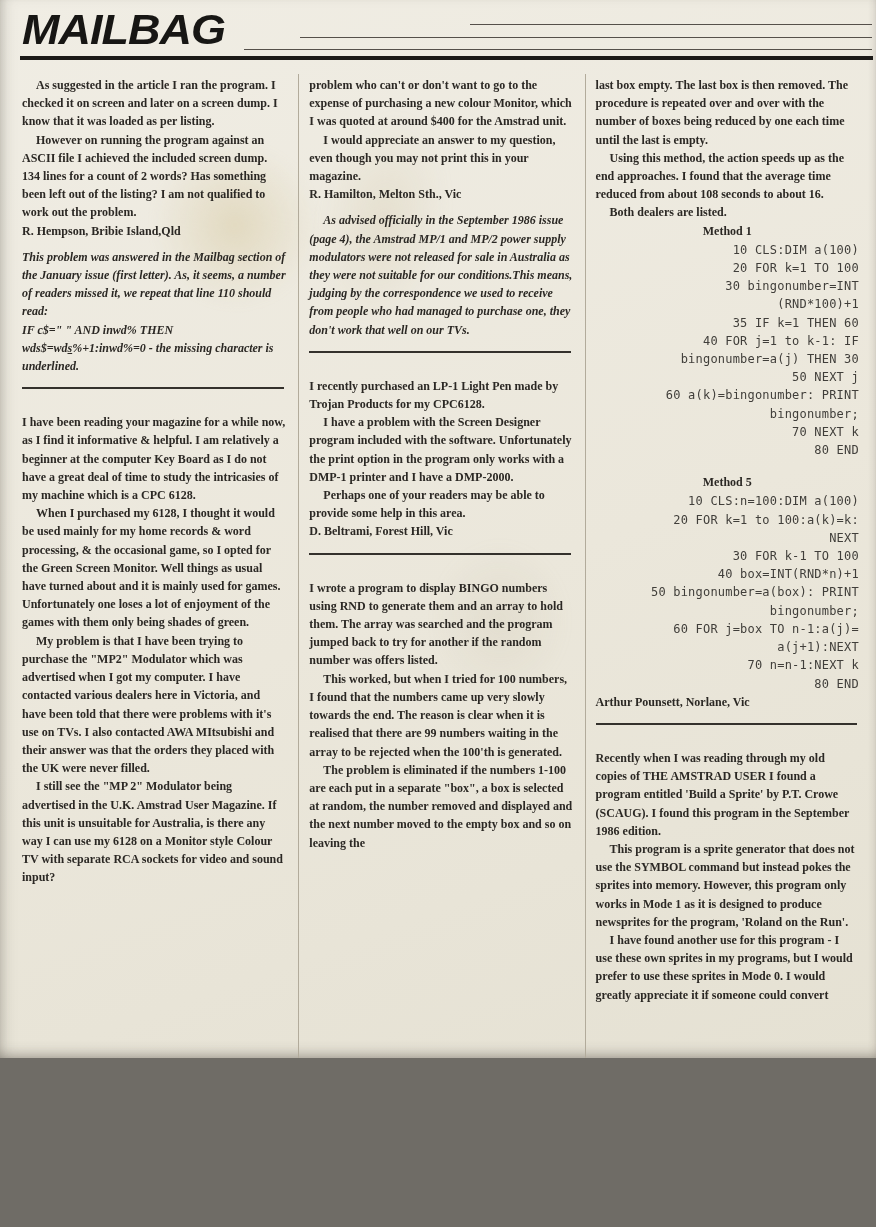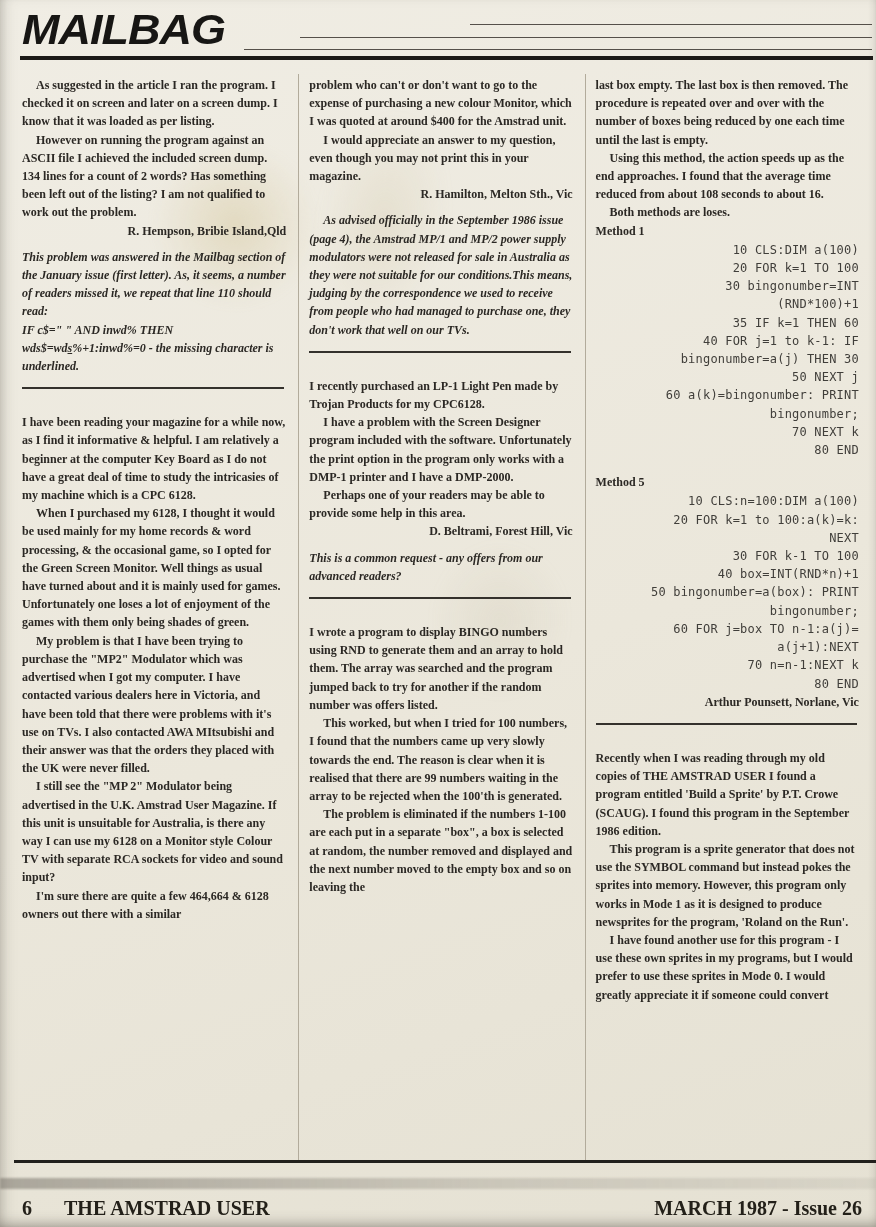--- a/index.html
+++ b/index.html
@@ -1,17 +1,17 @@
 <!DOCTYPE html>
 <html><head>
 <meta charset="utf-8">
 <style>
   html,body { margin:0; padding:0; background:#6f6c66; }
   .page {
-    position:relative; width:876px; height:1227px; margin:0 auto;
+    position:relative; width:876px; height:1058px; margin:0 auto;
     background: linear-gradient(160deg, #f0ede4 0%, #ebe7db 55%, #e5e1d3 100%);
     overflow:hidden;
     font-family:"Liberation Serif", serif;
     color:#2b2824;
     box-shadow: inset 0 -10px 14px -8px rgba(70,65,58,.45),
                 inset 10px 0 16px -10px rgba(70,65,58,.35),
                 inset -6px 0 10px -8px rgba(70,65,58,.25);
   }
   
   .header { position:absolute; top:6px; left:0; right:0; height:66px; }
@@ -33,26 +33,26 @@
   .g2 { top:110px; left:318px; width:130px; height:220px; transform:rotate(10deg);
         background:radial-gradient(ellipse, rgba(190,175,130,.18), rgba(190,175,130,0) 70%); filter:blur(6px); }
   .g3 { top:540px; left:430px; width:140px; height:160px;
         background:radial-gradient(ellipse, rgba(180,170,140,.14), rgba(180,170,140,0) 70%); filter:blur(6px); }
   
   .cols { position:absolute; top:74px; left:12px; right:5px; height:1086px; display:flex; overflow:hidden; }
   .col { width:33.33%; box-sizing:border-box; padding:2px 12px 0 10px; overflow:hidden; }
   .col + .col { border-left:1px solid #b2ab9b; }
   .col p { margin:0; font-size:12px; line-height:18.2px;font-weight:bold; }
   p.ind { text-indent:14px; }
-  .sig { text-align:right; margin:0 0 10px; }
+  .sig { margin:0 0 10px; }
   .reply-block { margin:8px 0 4px; }
   .reply { font-style:italic; }
   .reply .u { text-decoration:underline; }
   .divider { height:2px; background:#34312c; margin:12px 2px 24px 0; }
-  .method-heading { font-size:15.5px; }
+  .method-heading { font-size:15.5px;text-align:center; }
   .mh2 { margin-top:14px !important; }
   pre.code {
     margin:1px 0 0 0; font-family:"DejaVu Sans Mono","Liberation Mono",monospace;
     font-size:12px; line-height:18.2px; letter-spacing:.2px; color:#403e3a; white-space:pre;text-align:right;
   }
   .sig3 { margin-top:16px; margin-bottom:6px; }
   
   .bottom-rule { position:absolute; top:1160px; left:14px; right:0; height:3px; background:#21201c; }
   .scan-band { position:absolute; top:1178px; left:0; right:0; height:11px;
     background:linear-gradient(90deg, rgba(110,105,96,.5), rgba(130,125,115,.28) 55%, rgba(152,148,138,.16));
@@ -86,48 +86,44 @@
       <p class="sig">R. Hempson, Bribie Island,Qld</p>
       <div class="reply-block">
         <p class="reply">This problem was answered in the Mailbag section of the January issue (first letter). As, it seems, a number of readers missed it, we repeat that line 110 should read:</p>
         <p class="reply"><span>IF c$=" " AND inwd% THEN wds$=wd</span><span class="u">s</span><span>%+1:inwd%=0 - the missing character is underlined.</span></p>
       </div>
       <div class="divider"></div>
       <p>I have been reading your magazine for a while now, as I find it informative &amp; helpful. I am relatively a beginner at the computer Key Board as I do not have a great deal of time to study the intricasies of my machine which is a CPC 6128.</p>
       <p class="ind">When I purchased my 6128, I thought it would be used mainly for my home records &amp; word processing, &amp; the occasional game, so I opted for the Green Screen Monitor. Well things as usual have turned about and it is mainly used for games. Unfortunately one loses a lot of enjoyment of the games with them only being shades of green.</p>
       <p class="ind">My problem is that I have been trying to purchase the "MP2" Modulator which was advertised when I got my computer. I have contacted various dealers here in Victoria, and have been told that there were problems with it's use on TVs. I also contacted AWA MItsubishi and their answer was that the orders they placed with the UK were never filled.</p>
       <p class="ind">I still see the "MP 2" Modulator being advertised in the U.K. Amstrad User Magazine. If this unit is unsuitable for Australia, is there any way I can use my 6128 on a Monitor style Colour TV with separate RCA sockets for video and sound input?</p>
-      <p class="ind">I'm sure there are quite a few 464,664 &amp; 6128 owners out there with a similar</p>
     </div>
 
     <div class="col">
       <p>problem who can't or don't want to go to the expense of purchasing a new colour Monitor, which I was quoted at around $400 for the Amstrad unit.</p>
       <p class="ind">I would appreciate an answer to my question, even though you may not print this in your magazine.</p>
       <p class="sig">R. Hamilton, Melton Sth., Vic</p>
       <div class="reply-block">
         <p class="reply ind">As advised officially in the September 1986 issue (page 4), the Amstrad MP/1 and MP/2 power supply modulators were not released for sale in Australia as they were not suitable for our conditions.This means, judging by the correspondence we used to receive from people who had managed to purchase one, they don't work that well on our TVs.</p>
       </div>
       <div class="divider"></div>
       <p>I recently purchased an LP-1 Light Pen made by Trojan Products for my CPC6128.</p>
       <p class="ind">I have a problem with the Screen Designer program included with the software. Unfortunately the print option in the program only works with a DMP-1 printer and I have a DMP-2000.</p>
       <p class="ind">Perhaps one of your readers may be able to provide some help in this area.</p>
       <p class="sig">D. Beltrami, Forest Hill, Vic</p>
-      <div class="reply-block">
-        <p class="reply">This is a common request - any offers from our advanced readers?</p>
-      </div>
       <div class="divider"></div>
       <p>I wrote a program to display BINGO numbers using RND to generate them and an array to hold them. The array was searched and the program jumped back to try for another if the random number was offers listed.</p>
       <p class="ind">This worked, but when I tried for 100 numbers, I found that the numbers came up very slowly towards the end. The reason is clear when it is realised that there are 99 numbers waiting in the array to be rejected when the 100'th is generated.</p>
       <p class="ind">The problem is eliminated if the numbers 1-100 are each put in a separate "box", a box is selected at random, the number removed and displayed and the next number moved to the empty box and so on leaving the</p>
     </div>
 
     <div class="col">
       <p>last box empty. The last box is then removed. The procedure is repeated over and over with the number of boxes being reduced by one each time until the last is empty.</p>
       <p class="ind">Using this method, the action speeds up as the end approaches. I found that the average time reduced from about 108 seconds to about 16.</p>
-      <p class="ind">Both methods are loses.</p>
+      <p class="ind">Both dealers are listed.</p>
       <p class="method-heading">Method 1</p>
       <pre class="code">10 CLS:DIM a(100)
 20 FOR k=1 TO 100
 30 bingonumber=INT
    (RND*100)+1
 35 IF k=1 THEN 60
 40 FOR j=1 to k-1: IF
    bingonumber=a(j) THEN 30
 50 NEXT j
 60 a(k)=bingonumber: PRINT

